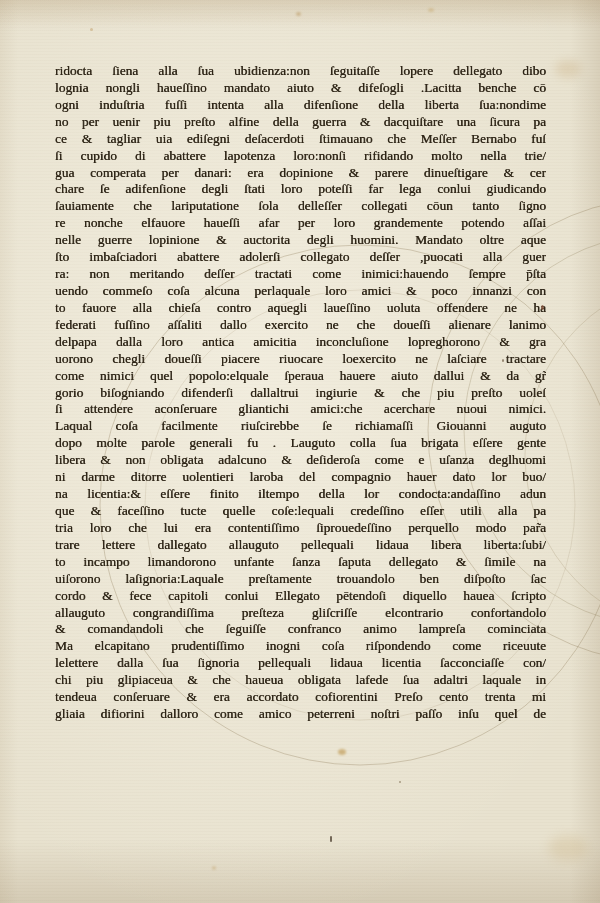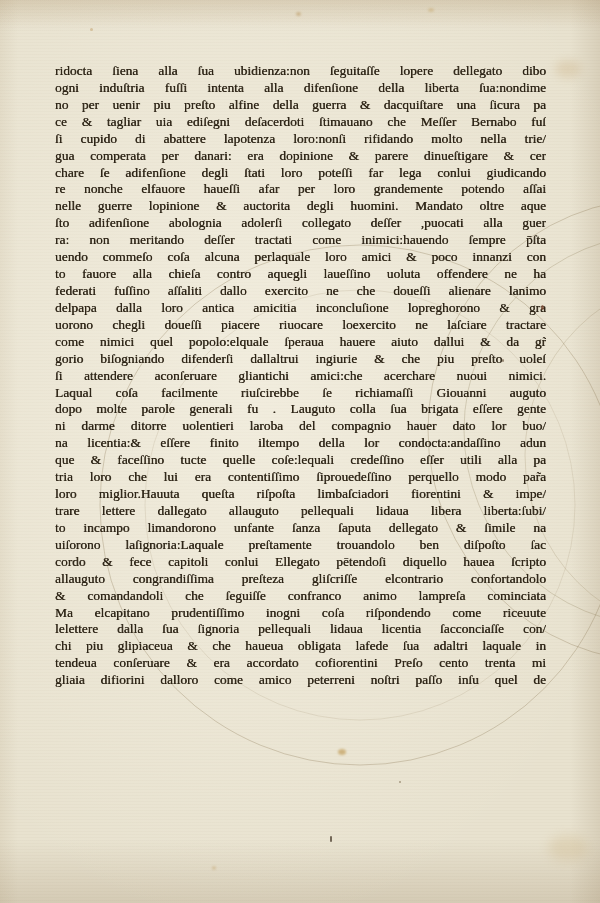--- a/index.html
+++ b/index.html
@@ -37,45 +37,47 @@
       <circle cx="360" cy="505" r="215" stroke-opacity="0.14" stroke-width="1"></circle>
       <circle cx="660" cy="430" r="232" stroke-opacity="0.30" stroke-width="1"></circle>
       <circle cx="660" cy="430" r="196" stroke-opacity="0.26" stroke-width="1"></circle>
       <circle cx="705" cy="455" r="180" stroke-opacity="0.20" stroke-width="1"></circle>
     </g>
   </svg>
 
   <div class="text-block">
 
   <div class="line">ridocta ſiena alla ſua ubidienza:non ſeguitaſſe lopere dellegato dibo</div>
+      <div class="line">lognia nongli haueſſino mandato aiuto &amp; difeſogli .Lacitta benche cō</div>
       <div class="line">ogni induſtria fuſſi intenta alla difenſione della liberta ſua:nondime</div>
       <div class="line">no per uenir piu preſto alfine della guerra &amp; dacquiſtare una ſicura pa</div>
       <div class="line">ce &amp; tagliar uia ediſegni deſacerdoti ſtimauano che Meſſer Bernabo fuſ</div>
       <div class="line">ſi cupido di abattere lapotenza loro:nonſi rifidando molto nella trie/</div>
       <div class="line">gua comperata per danari: era dopinione &amp; parere dinueſtigare &amp; cer</div>
       <div class="line">chare ſe adifenſione degli ſtati loro poteſſi far lega conlui giudicando</div>
+      <div class="line">ſauiamente che lariputatione ſola delleſſer collegati cōun tanto ſigno</div>
       <div class="line">re nonche elfauore haueſſi afar per loro grandemente potendo aſſai</div>
       <div class="line">nelle guerre lopinione &amp; auctorita degli huomini. Mandato oltre aque</div>
-      <div class="line">ſto adifenſione abolognia adolerſi collegato deſſer ,puocati alla guer</div>
+      <div class="line">ſto imbaſciadori abattere adolerſi collegato deſſer ,puocati alla guer</div>
       <div class="line">ra: non meritando deſſer tractati come inimici:hauendo ſempre p̄ſta</div>
       <div class="line">uendo commeſo coſa alcuna perlaquale loro amici &amp; poco innanzi con</div>
       <div class="line">to fauore alla chieſa contro aquegli laueſſino uoluta offendere ne ha</div>
       <div class="line">federati fuſſino aſſaliti dallo exercito ne che doueſſi alienare lanimo</div>
       <div class="line">delpapa dalla loro antica amicitia inconcluſione lopreghorono &amp; gra</div>
       <div class="line">uorono chegli doueſſi piacere riuocare loexercito ne laſciare tractare</div>
       <div class="line">come nimici quel popolo:elquale ſperaua hauere aiuto dallui &amp; da gr̃</div>
       <div class="line">gorio biſogniando difenderſi dallaltrui ingiurie &amp; che piu preſto uoleſ</div>
       <div class="line">ſi attendere aconſeruare gliantichi amici:che acerchare nuoui nimici.</div>
       <div class="line">Laqual coſa facilmente riuſcirebbe ſe richiamaſſi Giouanni auguto</div>
       <div class="line">dopo molte parole generali fu . Lauguto colla ſua brigata eſſere gente</div>
+      <div class="line">libera &amp; non obligata adalcuno &amp; deſideroſa come e uſanza deglhuomi</div>
       <div class="line">ni darme ditorre uolentieri laroba del compagnio hauer dato lor buo/</div>
       <div class="line">na licentia:&amp; eſſere finito iltempo della lor condocta:andaſſino adun</div>
       <div class="line">que &amp; faceſſino tucte quelle coſe:lequali credeſſino eſſer utili alla pa</div>
       <div class="line">tria loro che lui era contentiſſimo ſiprouedeſſino perquello modo par̃a</div>
-      <div class="line">loro miglior.Hauuta queſta riſpoſta limbaſciadori fiorentini &amp; impe/</div>
       <div class="line">trare lettere dallegato allauguto pellequali lidaua libera liberta:ſubi/</div>
       <div class="line">to incampo limandorono unfante ſanza ſaputa dellegato &amp; ſimile na</div>
       <div class="line">uiſorono laſignoria:Laquale preſtamente trouandolo ben diſpoſto ſac</div>
       <div class="line">cordo &amp; fece capitoli conlui Ellegato pētendoſi diquello hauea ſcripto</div>
       <div class="line">allauguto congrandiſſima preſteza gliſcriſſe elcontrario confortandolo</div>
       <div class="line">&amp; comandandoli che ſeguiſſe confranco animo lampreſa cominciata</div>
       <div class="line">Ma elcapitano prudentiſſimo inogni coſa riſpondendo come riceuute</div>
       <div class="line">lelettere dalla ſua ſignoria pellequali lidaua licentia ſacconciaſſe con/</div>
       <div class="line">chi piu glipiaceua &amp; che haueua obligata lafede ſua adaltri laquale in</div>
       <div class="line">tendeua conſeruare &amp; era accordato cofiorentini Preſo cento trenta mi</div>

